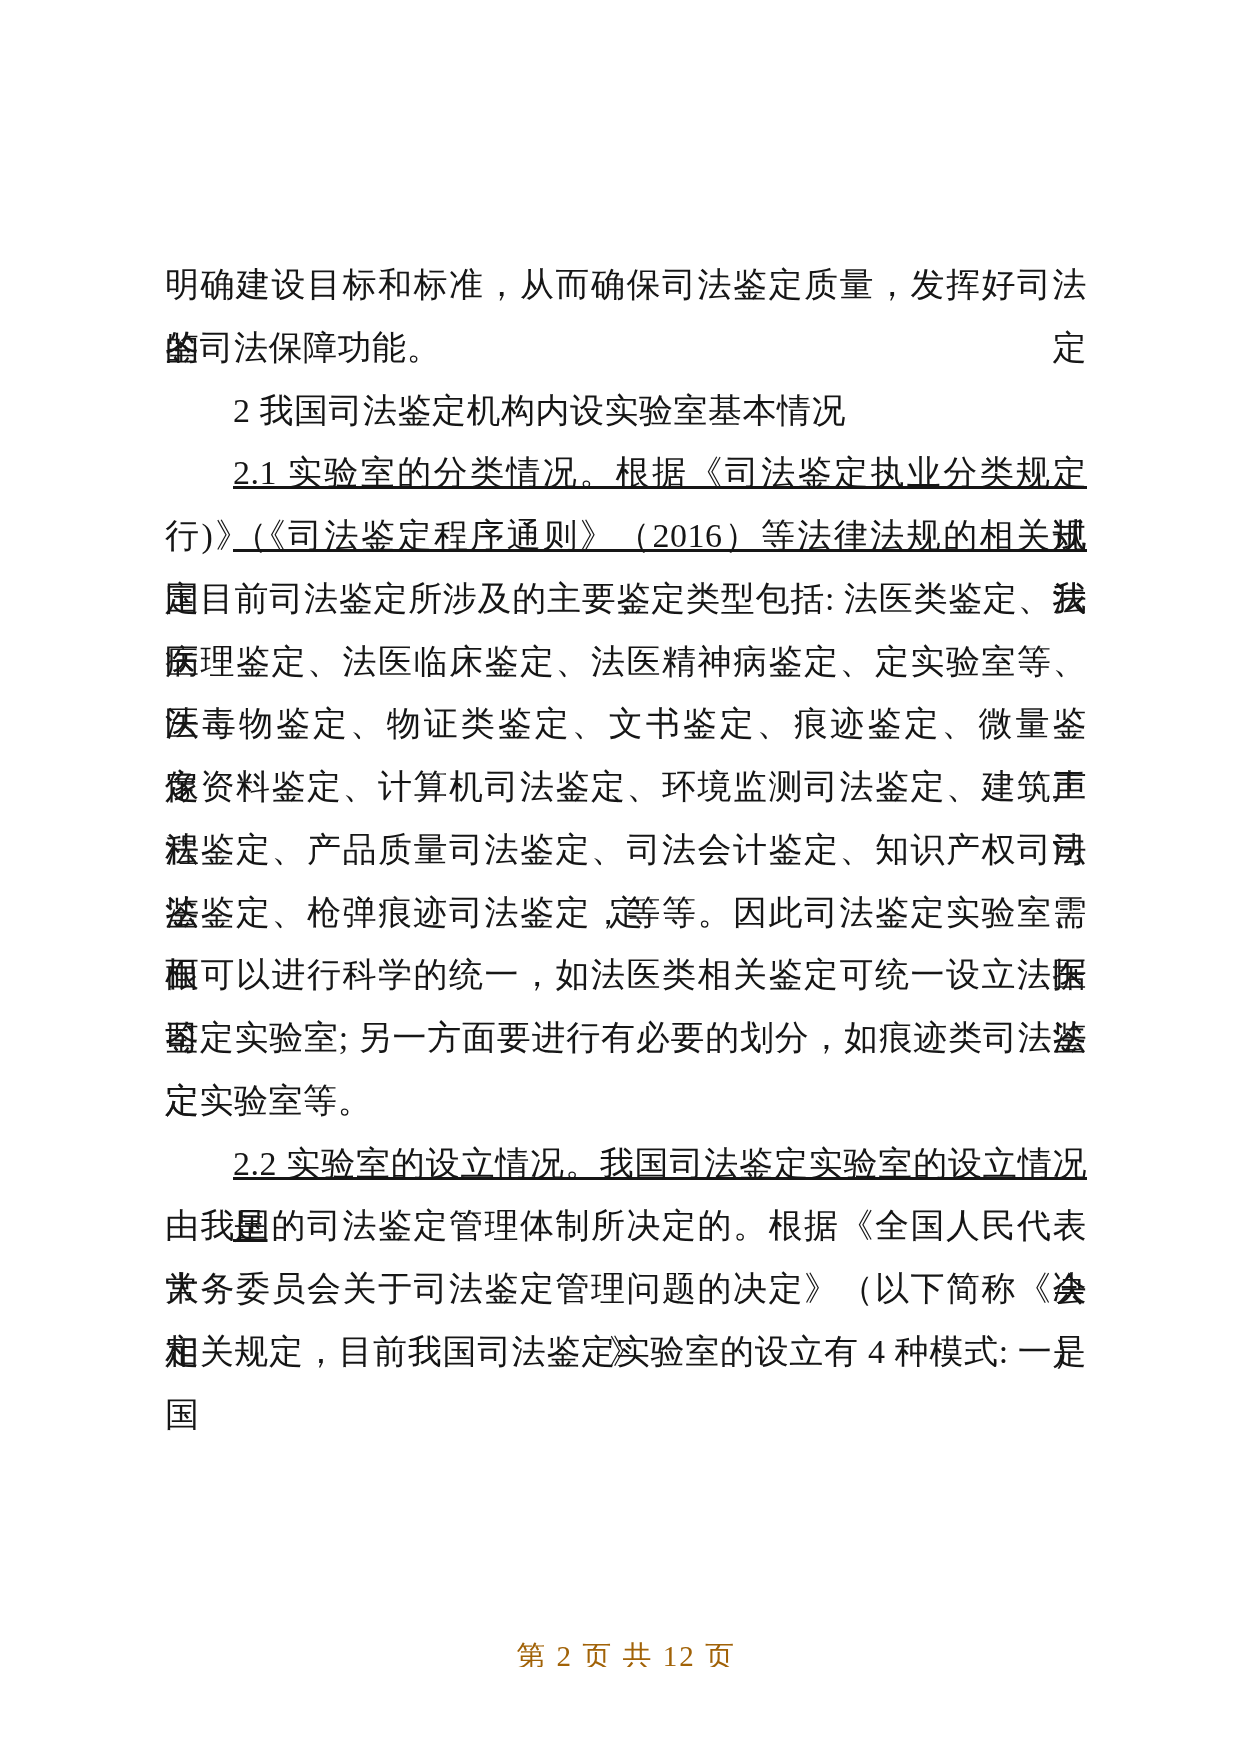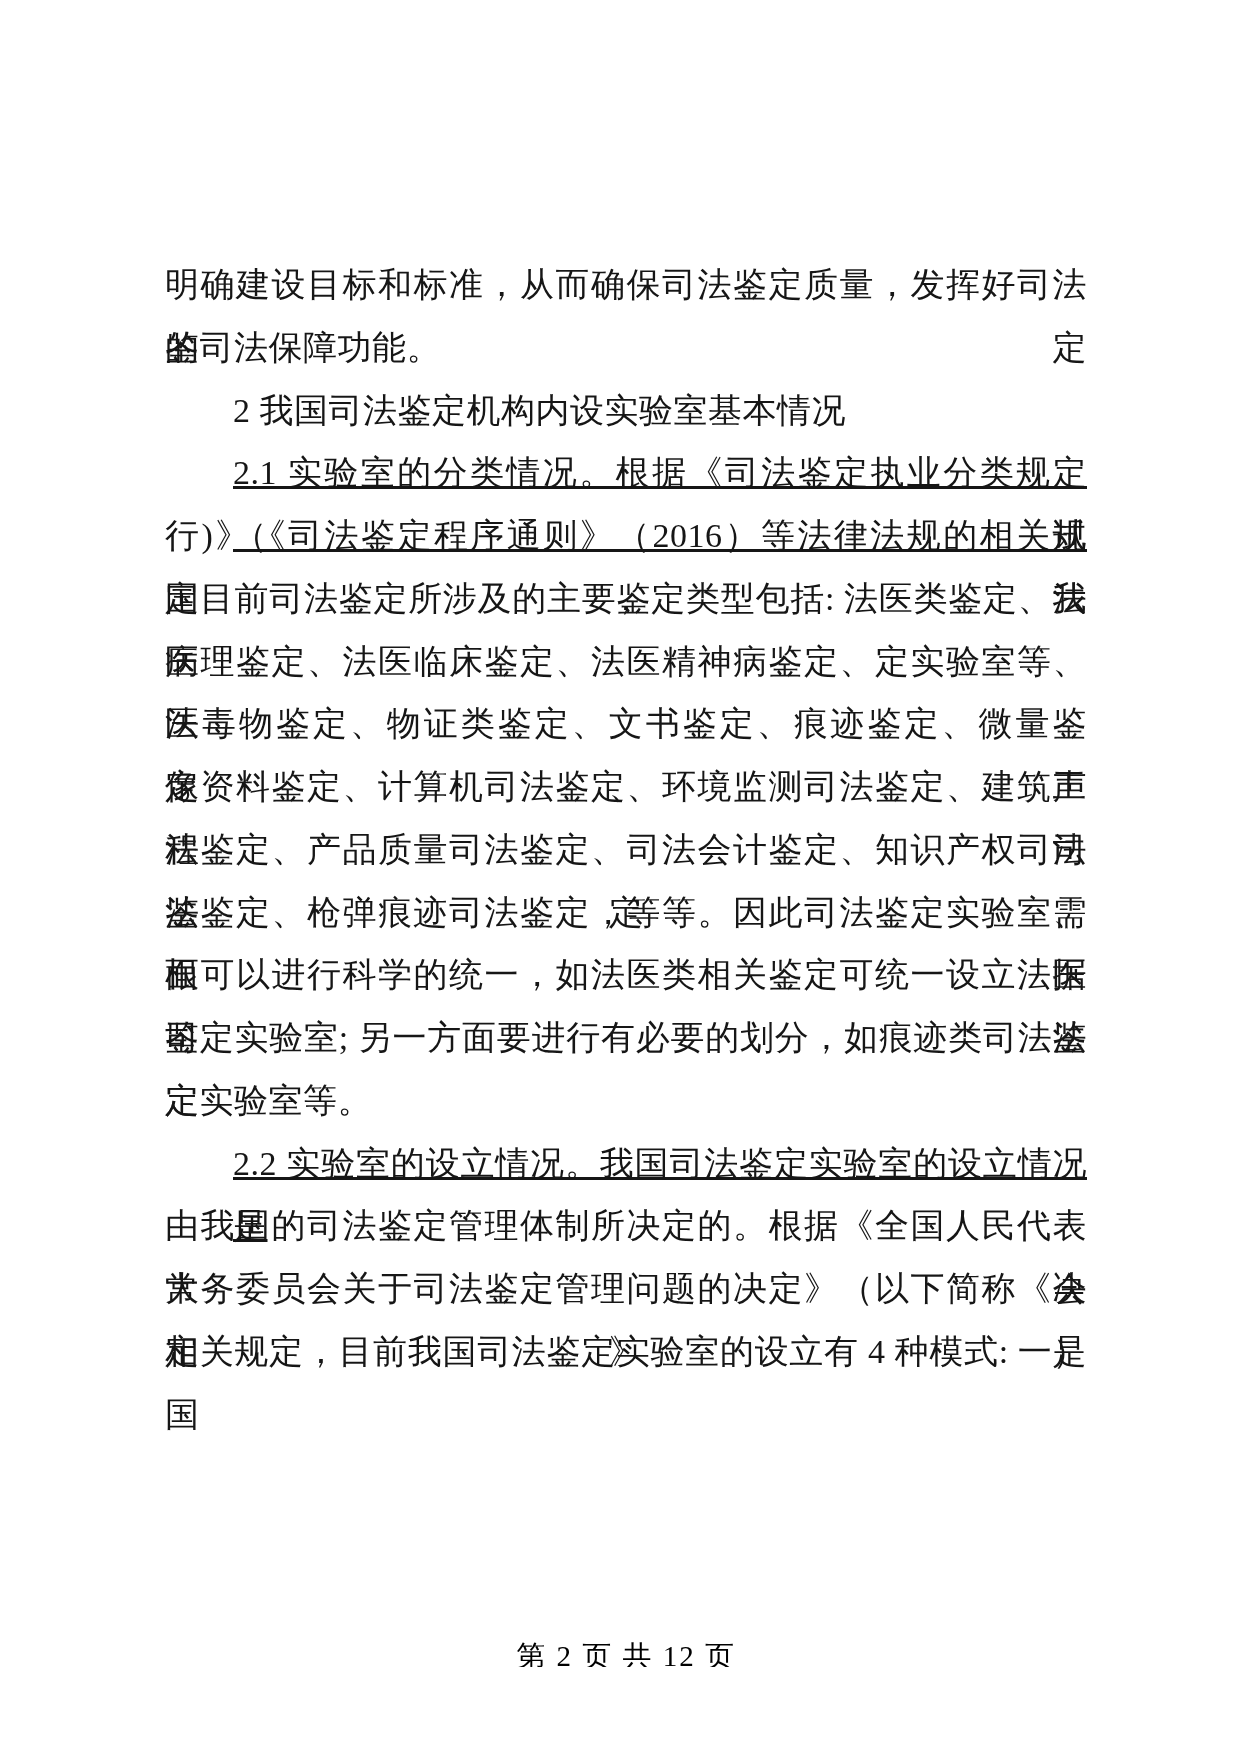--- a/index.html
+++ b/index.html
@@ -45,21 +45,21 @@
   }
   .footer {
     position: absolute;
     left: 165px;
     top: 1604px;
     width: 922px;
     text-align: center;
     font-size: 29px;
     line-height: 40px;
     letter-spacing: 2px;
-    color: #000000;
+    color: #a16207;
   }
 </style>
 </head>
 <body>
 
 <div class="page">
   <div class="textblock">
     <div class="line justify">明确建设目标和标准，从而确保司法鉴定质量，发挥好司法鉴定</div>
     <div class="line">的司法保障功能。</div>
     <div class="line indent">2 我国司法鉴定机构内设实验室基本情况</div>

